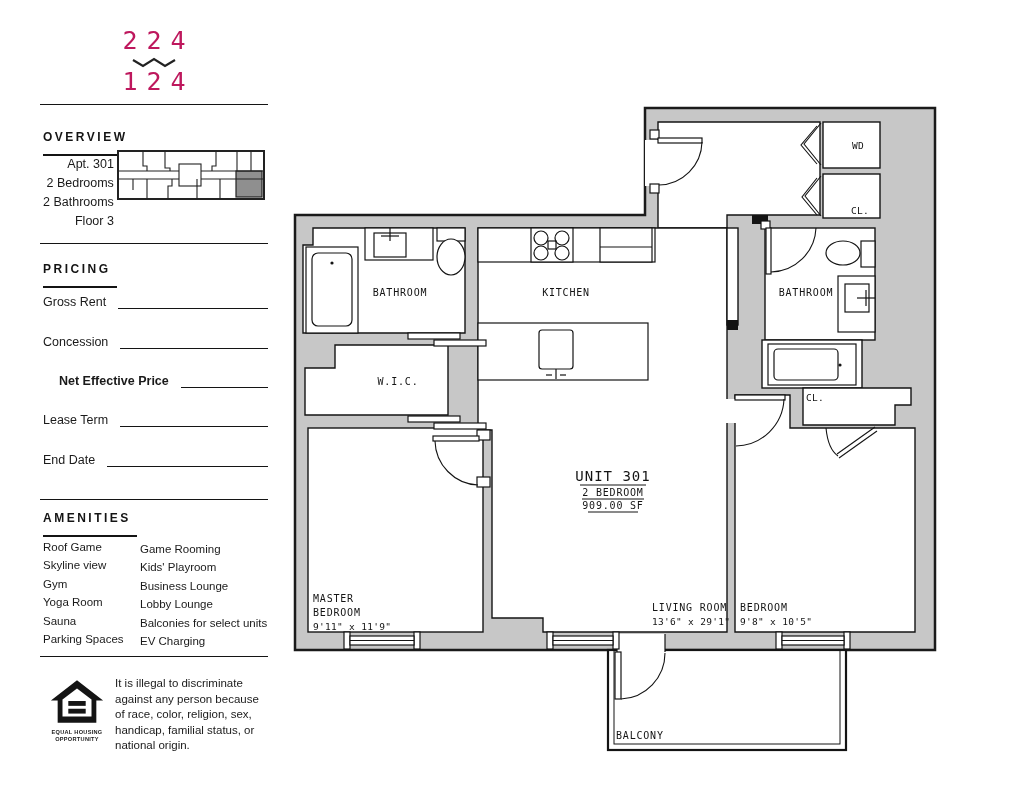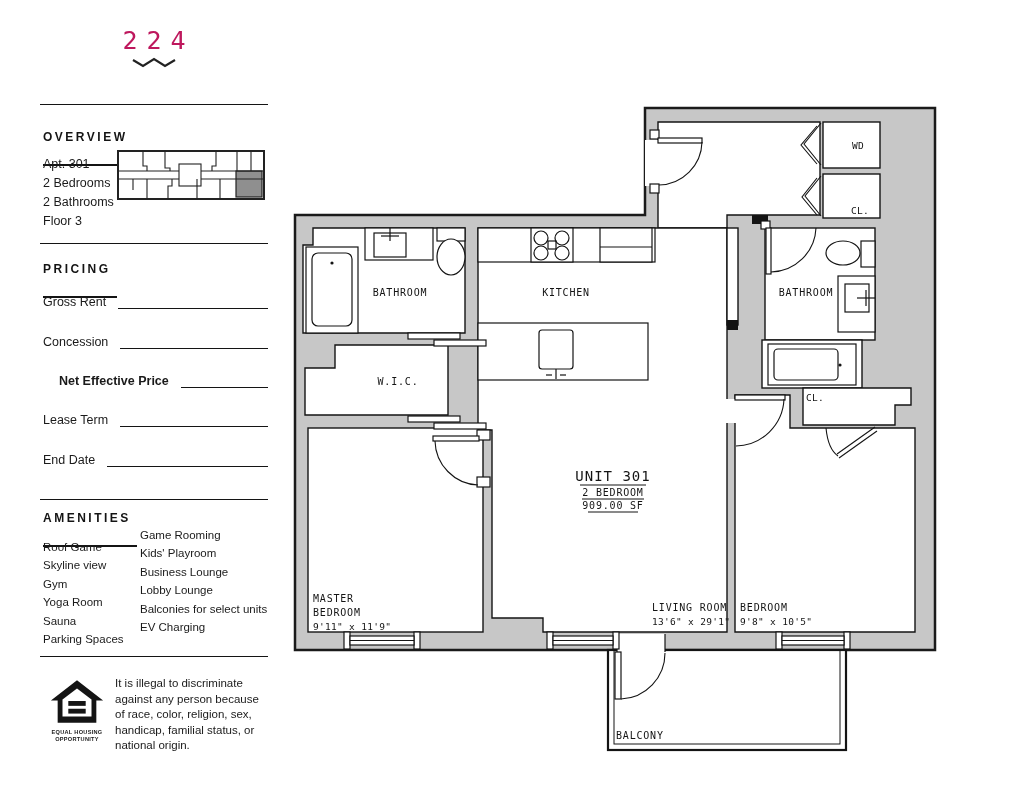--- a/index.html
+++ b/index.html
@@ -8,22 +8,22 @@
     font-family:"Liberation Sans","DejaVu Sans",sans-serif;color:#1a1a1a;
     -webkit-font-smoothing:antialiased;
   }
   .abs{position:absolute;}
   
   .logo{left:40px;top:28px;width:228px;text-align:center;}
   .logo-num{font-family:"DejaVu Sans Mono",monospace;font-size:25px;letter-spacing:9px;padding-left:9px;line-height:26px;color:#be185d;}
   .logo-zig{margin:2px auto 1px auto;display:block;}
   .hr{left:40px;width:228px;border-top:1.6px solid #141414;height:0;}
   .sec-head{font-size:12px;letter-spacing:2.5px;font-weight:bold;color:#141414;
-    display:inline-block;border-bottom:2px solid #141414;padding:0 6px 20px 0;}
-  .ov-lines{left:43px;top:155px;font-size:12.5px;line-height:19px;}
+    display:inline-block;border-bottom:2px solid #141414;padding:0 6px 10px 0;}
+  .ov-lines{left:43px;top:155px;font-size:12.5px;line-height:19px;text-align:right;}
   .prow{left:43px;width:225px;display:flex;align-items:flex-end;height:16px;}
   .prow .plabel{font-size:12.5px;white-space:nowrap;}
   .prow .pline{flex:1;border-bottom:1.6px solid #141414;margin-left:12px;height:13px;}
   .prow.bold .plabel{font-weight:bold;margin-left:16px;}
   .amen{font-size:11.5px;line-height:18.4px;white-space:nowrap;}
   .eho-cap{font-size:5.6px;letter-spacing:.3px;text-align:center;line-height:7px;font-weight:bold;}
   .legal{left:115px;top:676px;width:148px;font-size:11.5px;line-height:15.6px;}
   
   .rm{fill:#fff;stroke:#141414;stroke-width:1.4;}
   .fx{fill:#fff;stroke:#141414;stroke-width:1.2;}
@@ -36,20 +36,21 @@
   .lbl-sub{font-family:"DejaVu Sans Mono",monospace;font-size:10px;letter-spacing:0.8px;fill:#141414;}
 </style>
 </head>
 <body>
 
 <div class="abs logo">
   <div class="logo-num">224</div>
   <svg class="logo-zig" width="46" height="12" viewBox="0 0 46 12">
     <polyline points="2,4 12,10 23,3 34,10 44,4" fill="none" stroke="#222" stroke-width="2.2" stroke-linejoin="miter"></polyline>
   </svg>
+  <div class="logo-num">124</div>
 </div>
 
 <div class="abs hr" style="top:104px"></div>
 
 <div class="abs" style="left:43px;top:127px">
   <span class="sec-head">OVERVIEW</span>
 </div>
 <div class="abs ov-lines">
   <div>Apt. 301</div>
   <div>2 Bedrooms</div>
@@ -106,21 +107,21 @@
   <span class="sec-head">AMENITIES</span>
 </div>
 <div class="abs amen" style="left:43px;top:538px">
   <div>Roof Game</div>
   <div>Skyline view</div>
   <div>Gym</div>
   <div>Yoga Room</div>
   <div>Sauna</div>
   <div>Parking Spaces</div>
 </div>
-<div class="abs amen" style="left:140px;top:526px">
+<div class="abs amen" style="left:140px;top:540px">
   <div>Game Rooming</div>
   <div>Kids' Playroom</div>
   <div>Business Lounge</div>
   <div>Lobby Lounge</div>
   <div>Balconies for select units</div>
   <div>EV Charging</div>
 </div>
 
 <div class="abs hr" style="top:656px"></div>
 

